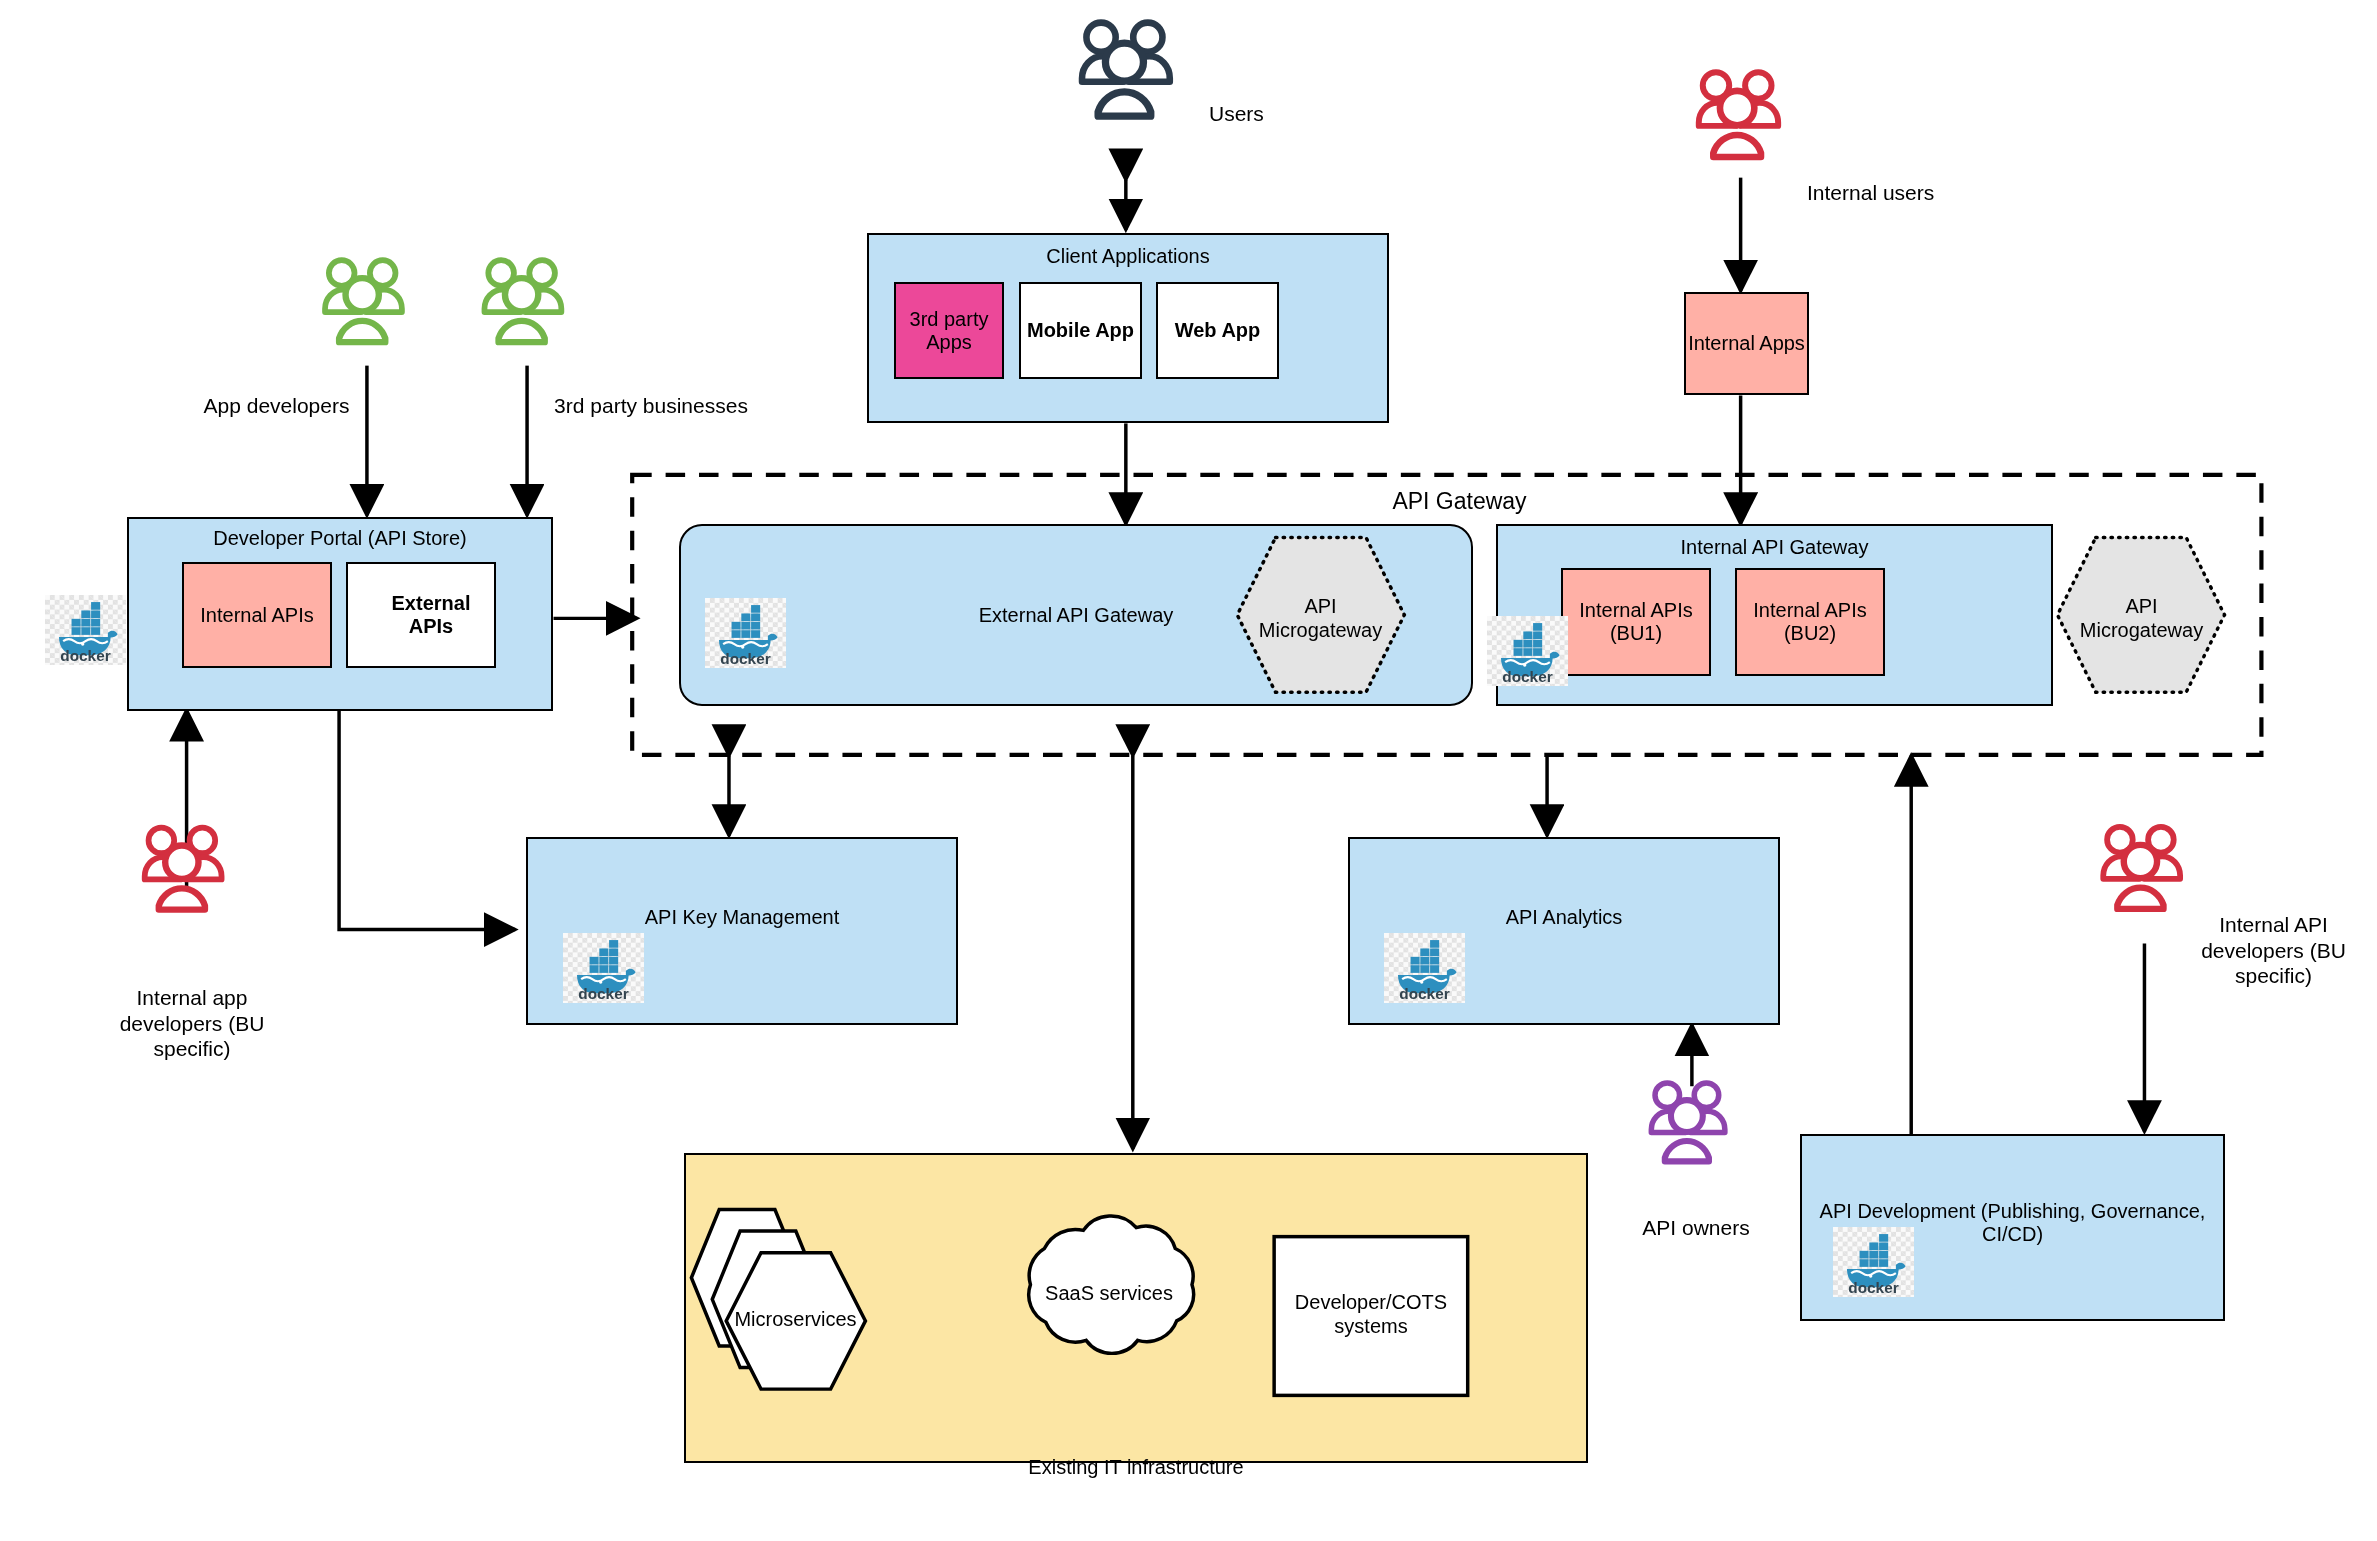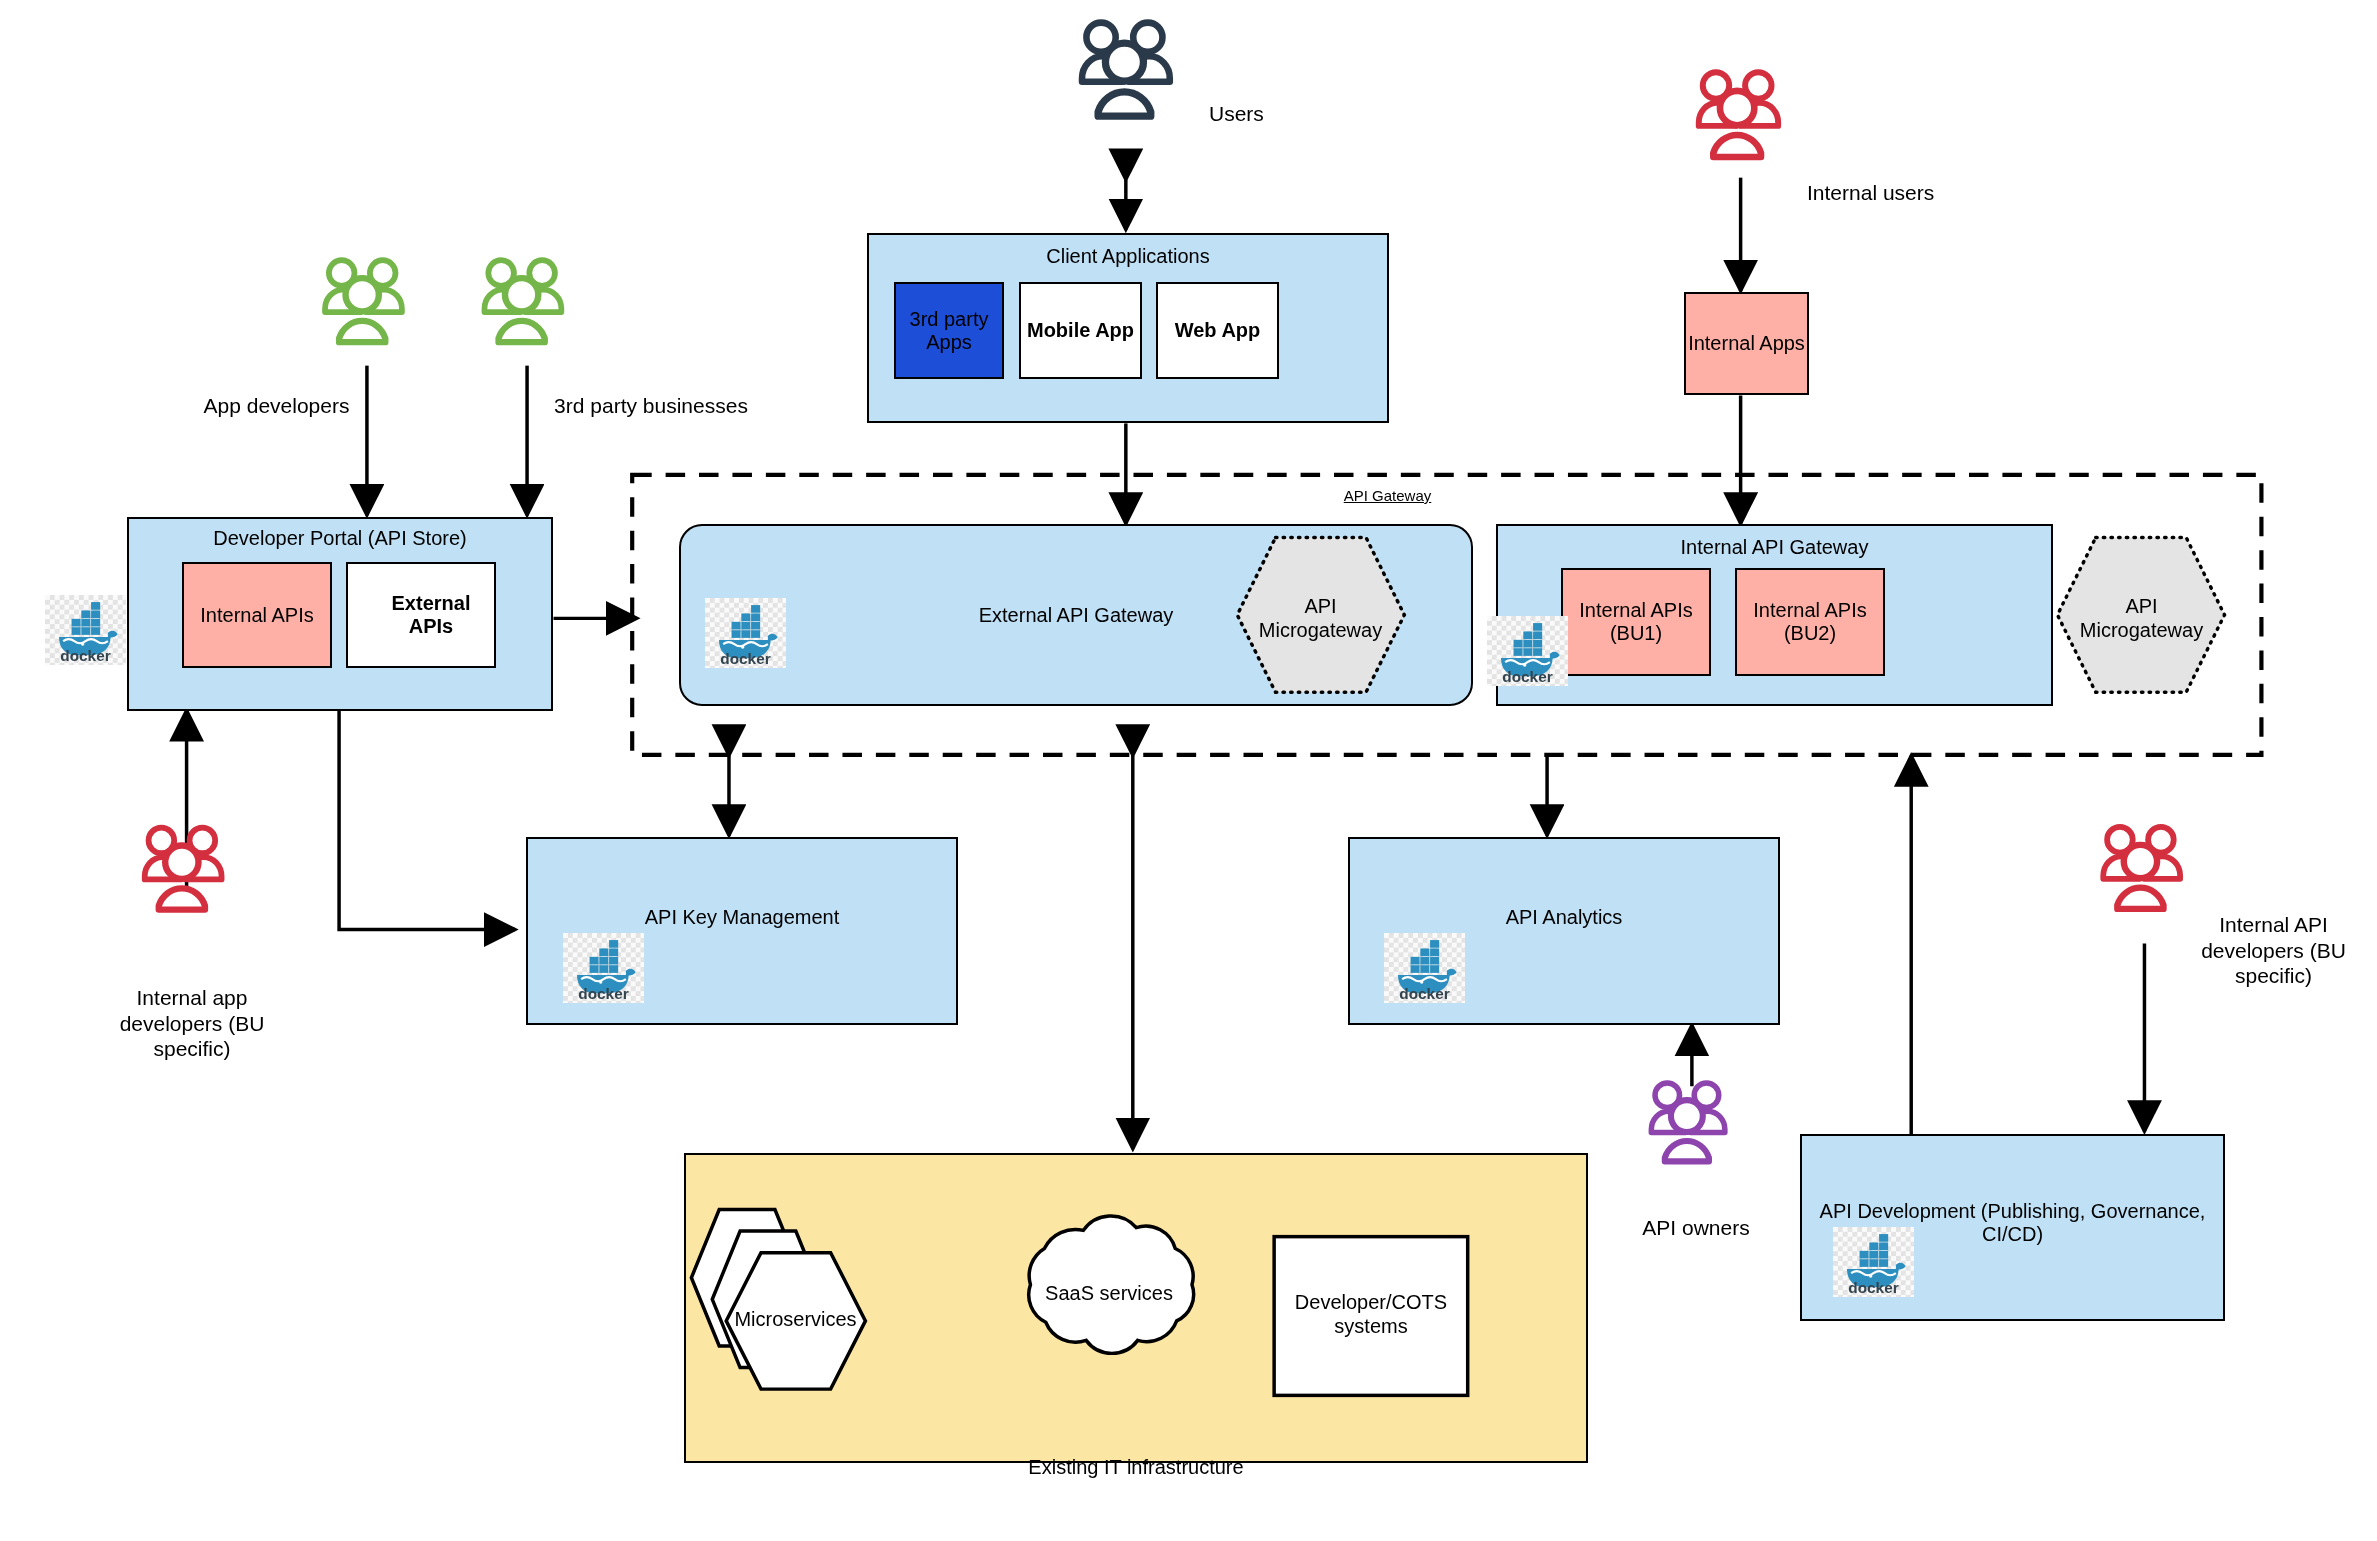--- a/index.html
+++ b/index.html
@@ -3,21 +3,21 @@
 <meta charset="utf-8">
 <style>
   html,body{margin:0;padding:0;background:#ffffff;}
   body{width:2377px;height:1541px;font-family:"Liberation Sans",sans-serif;}
   #stage{position:relative;width:2377px;height:1541px;overflow:hidden;background:#fff;}
   svg.layer{position:absolute;left:0;top:0;width:2377px;height:1541px;}
   .lbl{position:absolute;font-family:"Liberation Sans",sans-serif;color:#000;white-space:pre;text-align:center;line-height:1.22;}
   .box{position:absolute;box-sizing:border-box;border:2.8px solid #000;}
   .fill-blue{background:#bfe0f5;}
   .fill-pink{background:#ffb0a6;}
-  .fill-green{background:#1d4ed8;}
+  .fill-green{background:#ec4899;}
   .fill-white{background:#ffffff;font-weight:bold;}
   .fill-yellow{background:#fce6a4;}
   .boxlabel{position:absolute;width:100%;text-align:center;left:0;font-size:20px;color:#000;}
   .ctr{display:flex;align-items:center;justify-content:center;text-align:center;font-size:20px;}
   .docker{position:absolute;width:81px;height:70px;
     background-color:#fafafa;
     background-image:
       linear-gradient(45deg,#e2e2e2 25%,transparent 25%,transparent 75%,#e2e2e2 75%),
       linear-gradient(45deg,#e2e2e2 25%,transparent 25%,transparent 75%,#e2e2e2 75%);
     background-size:9.7px 9.7px;background-position:0 0,4.9px 4.9px;text-decoration:underline;}
@@ -127,21 +127,21 @@
     <div class="boxlabel" style="top:9.7px;">Client Applications</div>
     <div class="box fill-green ctr" style="left:25px;top:47px;width:110px;height:97px;">3rd party
 Apps</div>
     <div class="box fill-white ctr" style="left:150px;top:47px;width:123px;height:97px;">Mobile App</div>
     <div class="box fill-white ctr" style="left:287px;top:47px;width:123px;height:97px;">Web App</div>
   </div>
 
   <div class="box fill-pink ctr" style="left:1684px;top:292px;width:125px;height:103px;">Internal
 Apps</div>
 
-  <div class="lbl" style="left:1269px;top:487px;width:237px;font-size:15px;text-decoration:underline;">API Gateway</div>
+  <div class="lbl" style="left:1341px;top:487px;width:237px;font-size:23px;">API Gateway</div>
 
   <div class="box fill-blue" style="left:127px;top:517px;width:426px;height:194px;">
     <div class="boxlabel" style="top:8.4px;">Developer Portal (API Store)</div>
     <div class="box fill-pink ctr" style="left:53px;top:43px;width:150px;height:106px;">Internal APIs</div>
     <div class="box fill-white ctr" style="left:217px;top:43px;width:150px;height:106px;padding-left:20px;">External APIs</div>
   </div>
   <div class="docker" style="left:45px;top:595px;">
     <svg width="81" height="70" viewBox="0 0 116 100">
       <g transform="translate(12,8)">
         <g fill="#2d8fbf">

